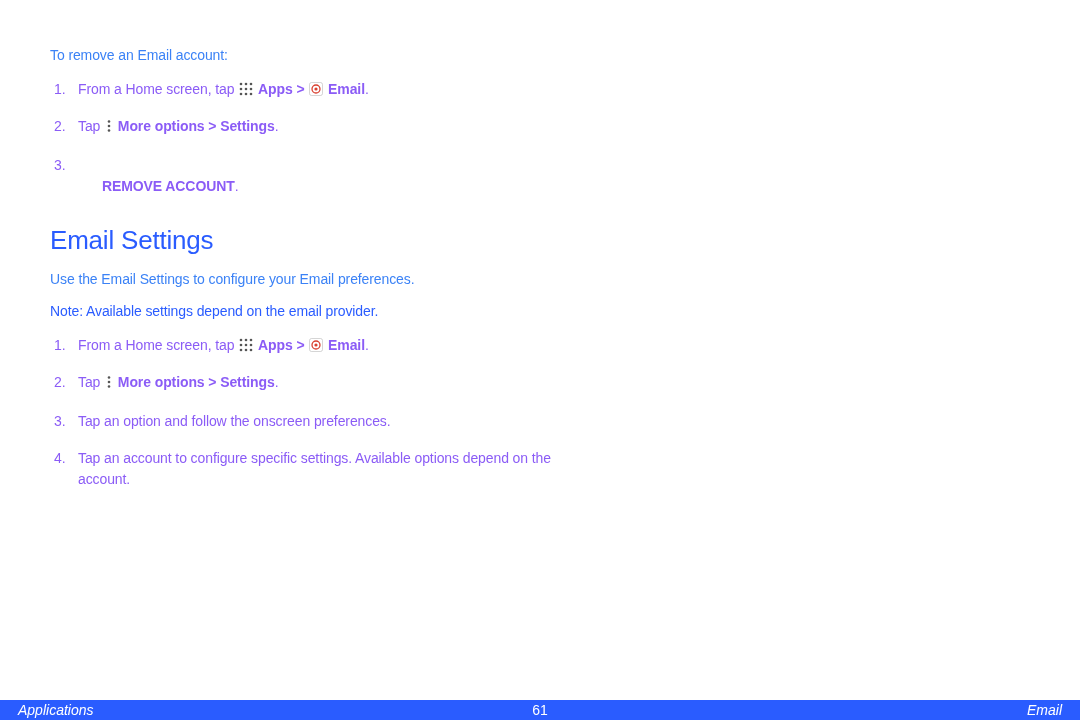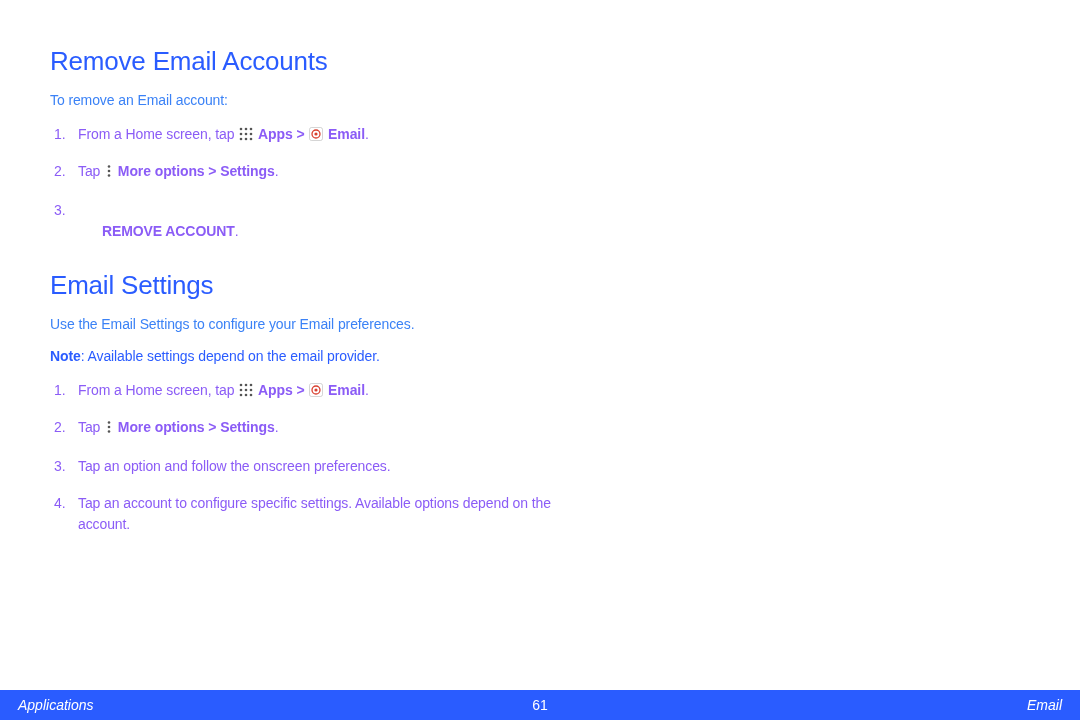--- a/index.html
+++ b/index.html
@@ -34,21 +34,21 @@
       margin-bottom: 14px;
       line-height: 1.35;
       letter-spacing: -0.1px;
     }
     .note {
       font-size: 14px;
       color: #2a5cff;
       margin-bottom: 16px;
       letter-spacing: -0.1px;
     }
-    .note .label { font-weight: 700; }
+    .note .label { font-weight: 400; }
     ol.steps {
       list-style: none;
       counter-reset: step;
       max-width: 520px;
     }
     ol.steps li {
       counter-increment: step;
       font-size: 14px;
       color: #8b5cf6;
       margin-bottom: 16px;
@@ -82,21 +82,21 @@
       width: 6px;
       height: 14px;
       vertical-align: -2px;
       margin: 0 2px;
     }
     .footer {
       position: absolute;
       left: 0;
       right: 0;
       bottom: 0;
-      height: 30px;
+      height: 20px;
       background: #2a5cff;
       color: #fff;
       display: flex;
       align-items: center;
       justify-content: space-between;
       padding: 0 18px;
       font-size: 14px;
       font-style: italic;
     }
     .footer .center {
@@ -104,21 +104,20 @@
       left: 50%;
       transform: translateX(-50%);
       font-style: normal;
     }
   </style>
 </head>
 <body>
 
 <div class="page">
 
-  <h2 class="section-heading">Remove Email Accounts</h2>
 
   <p class="intro">To remove an Email account:</p>
 
   <ol class="steps">
     <li>
       <span>From a Home screen, tap </span><span class="icon apps-icon"><svg viewBox="0 0 14 14">
             <g fill="#555">
               <circle cx="2" cy="2" r="1.3"></circle>
               <circle cx="7" cy="2" r="1.3"></circle>
               <circle cx="12" cy="2" r="1.3"></circle>

